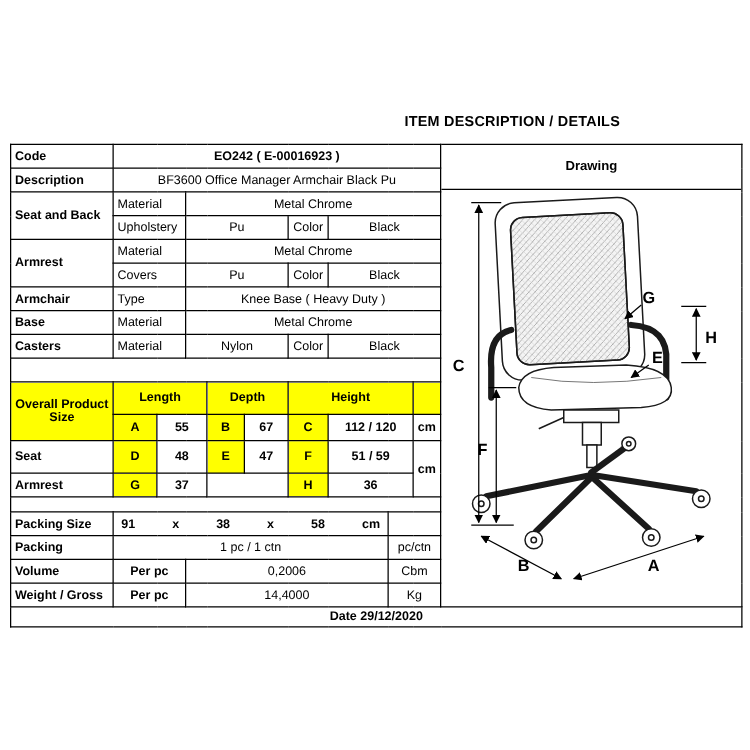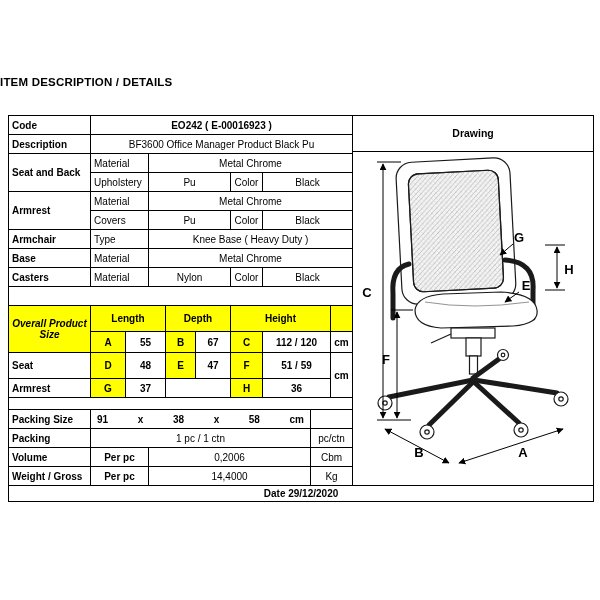--- a/index.html
+++ b/index.html
@@ -1,21 +1,21 @@
 <!DOCTYPE html>
 <html><head>
 <meta charset="utf-8">
 <style>
   html,body { margin:0; padding:0; }
   body {
     width:600px; height:600px; background:#ffffff; position:relative;
     font-family:"Liberation Sans", sans-serif; color:#000;
   }
   .title {
-    position:absolute; top:76px; left:0; width:496px; text-align:left;
+    position:absolute; top:92px; left:0; width:496px; text-align:right;
     font-weight:bold; font-size:11.5px; letter-spacing:.2px;
   }
   table.spec {
     position:absolute; left:8px; top:115px; width:585px;
     border-collapse:collapse; table-layout:fixed;padding-left:24px;
   }
   td {
     border:1px solid #000; font-size:10px; padding:0 3px; height:18px;
     text-align:center; vertical-align:middle; overflow:hidden; white-space:nowrap;
   }
@@ -142,21 +142,21 @@
             <text class="dim" x="66" y="305" text-anchor="middle">B</text>
             <text class="dim" x="170" y="305" text-anchor="middle">A</text>
           </g>
         </svg>
       </div>
     </td>
   </tr>
 
   <tr>
     <td class="lbl">Description</td>
-    <td colspan="9">BF3600 Office Manager Product Black Pu</td>
+    <td colspan="9">BF3600 Office Manager Armchair Black Pu</td>
   </tr>
 
   <tr>
     <td class="lbl" rowspan="2">Seat and Back</td>
     <td class="sub" colspan="2">Material</td>
     <td colspan="7">Metal Chrome</td>
   </tr>
   <tr>
     <td class="sub" colspan="2">Upholstery</td>
     <td colspan="3">Pu</td>
@@ -194,21 +194,21 @@
     <td colspan="3">Nylon</td>
     <td>Color</td>
     <td colspan="3">Black</td>
   </tr>
 
   <tr class="spacer1">
         <td colspan="10"></td>
       </tr>
 
   <tr class="hdr">
-    <td class="lbl yellow wrap" rowspan="2" style="text-align:center;font-style:italic;">Overall Product Size</td>
+    <td class="lbl yellow wrap" rowspan="2" style="text-align:center;">Overall Product Size</td>
     <td class="b yellow" colspan="3">Length</td>
     <td class="b yellow" colspan="2">Depth</td>
     <td class="b yellow" colspan="3">Height</td>
     <td class="yellow"></td>
   </tr>
 
   <tr class="arow">
     <td class="b yellow">A</td>
     <td class="b" colspan="2">55</td>
     <td class="b yellow">B</td>

